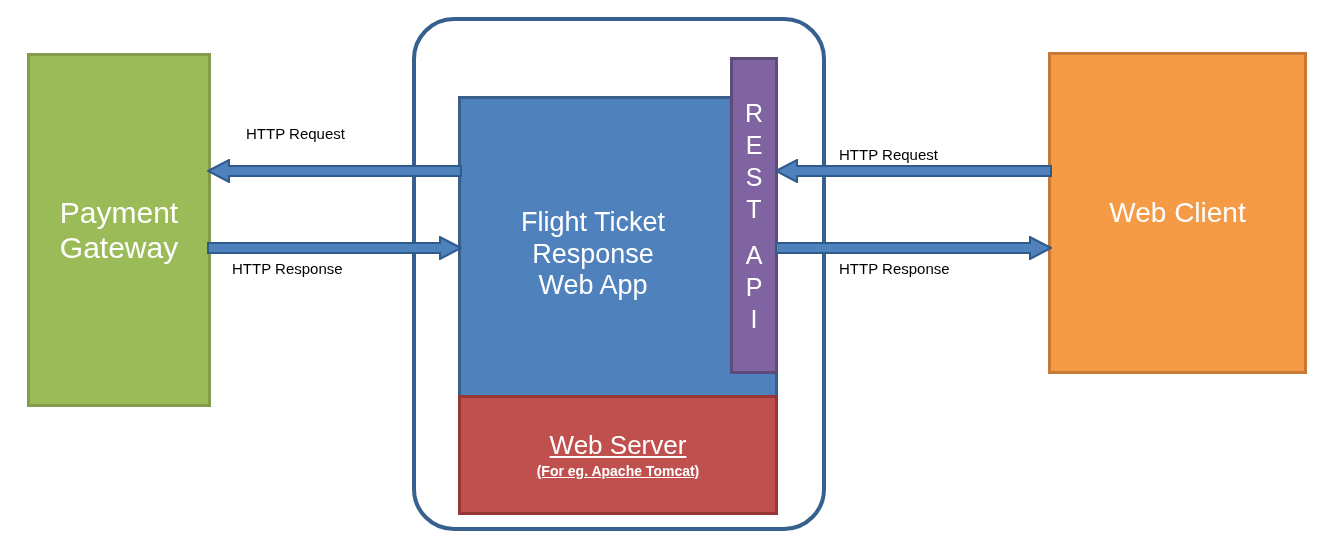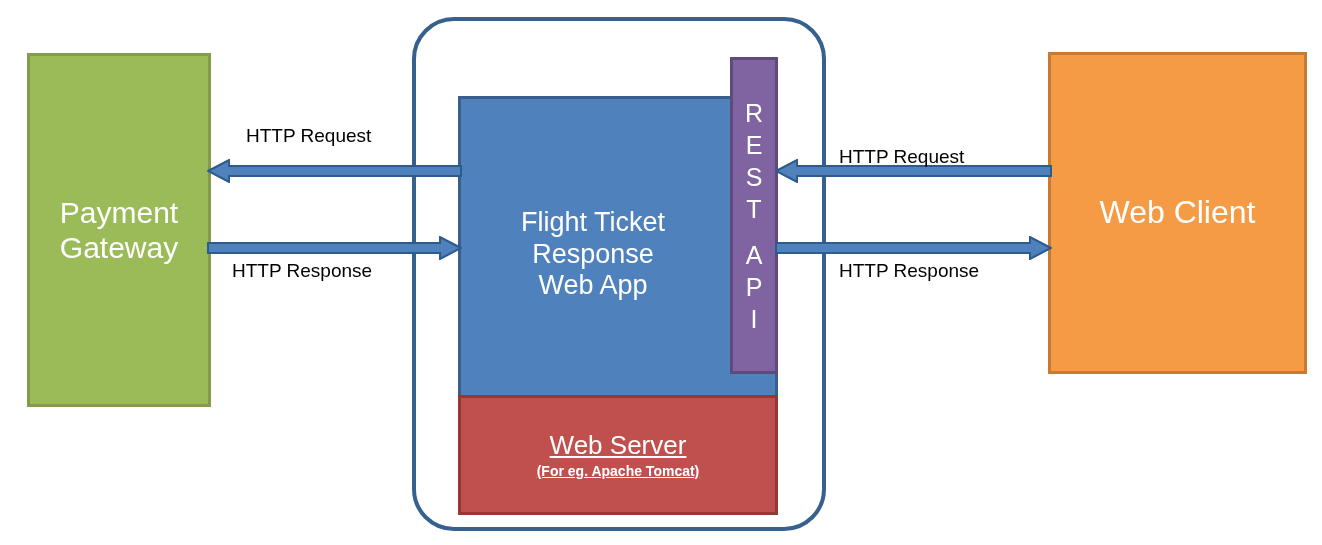--- a/index.html
+++ b/index.html
@@ -33,21 +33,21 @@
     left: 27px; top: 53px; width: 184px; height: 354px;
     background: #9BBB59;
     border: 3px solid #849B4B;
     font-size: 30px;
   }
 
   #web-client {
     left: 1048px; top: 52px; width: 259px; height: 322px;
     background: #F59B46;
     border: 3px solid #C77A33;
-    font-size: 32px;
+    font-size: 28px;
   }
 
   
   #server-container {
     position: absolute;
     left: 412px; top: 17px; width: 414px; height: 514px;
     border: 4px solid #36618E;
     border-radius: 42px;
     box-sizing: border-box;
     background: transparent;
@@ -96,21 +96,21 @@
   
   .arrow {
     position: absolute;
     height: 22px;
   }
   .arrow svg { display: block; }
 
   
   .flow-label {
     position: absolute;
-    font-size: 19px;
+    font-size: 15px;
     color: #000000;
     white-space: nowrap;
   }
 </style>
 </head>
 <body>
 
 <div id="canvas">
 
   <div class="box" id="payment-gateway">

